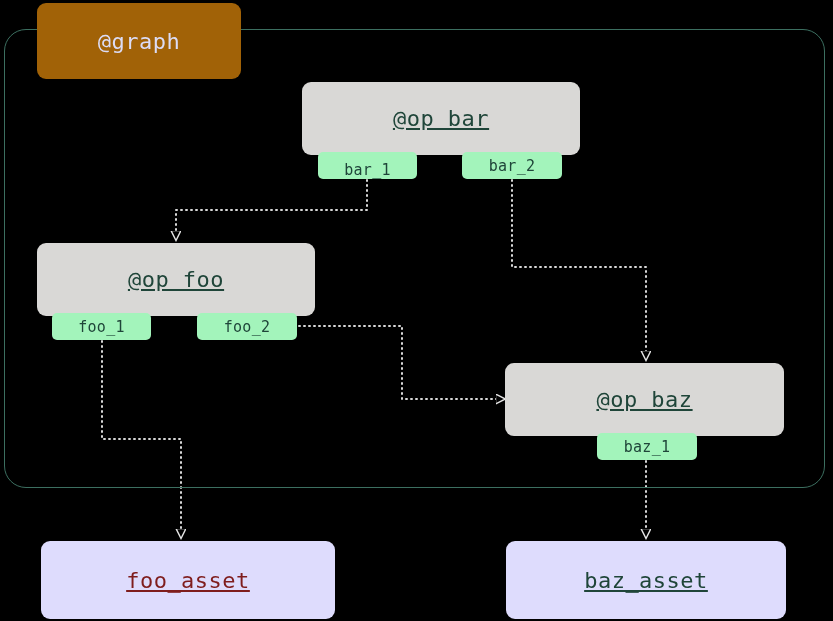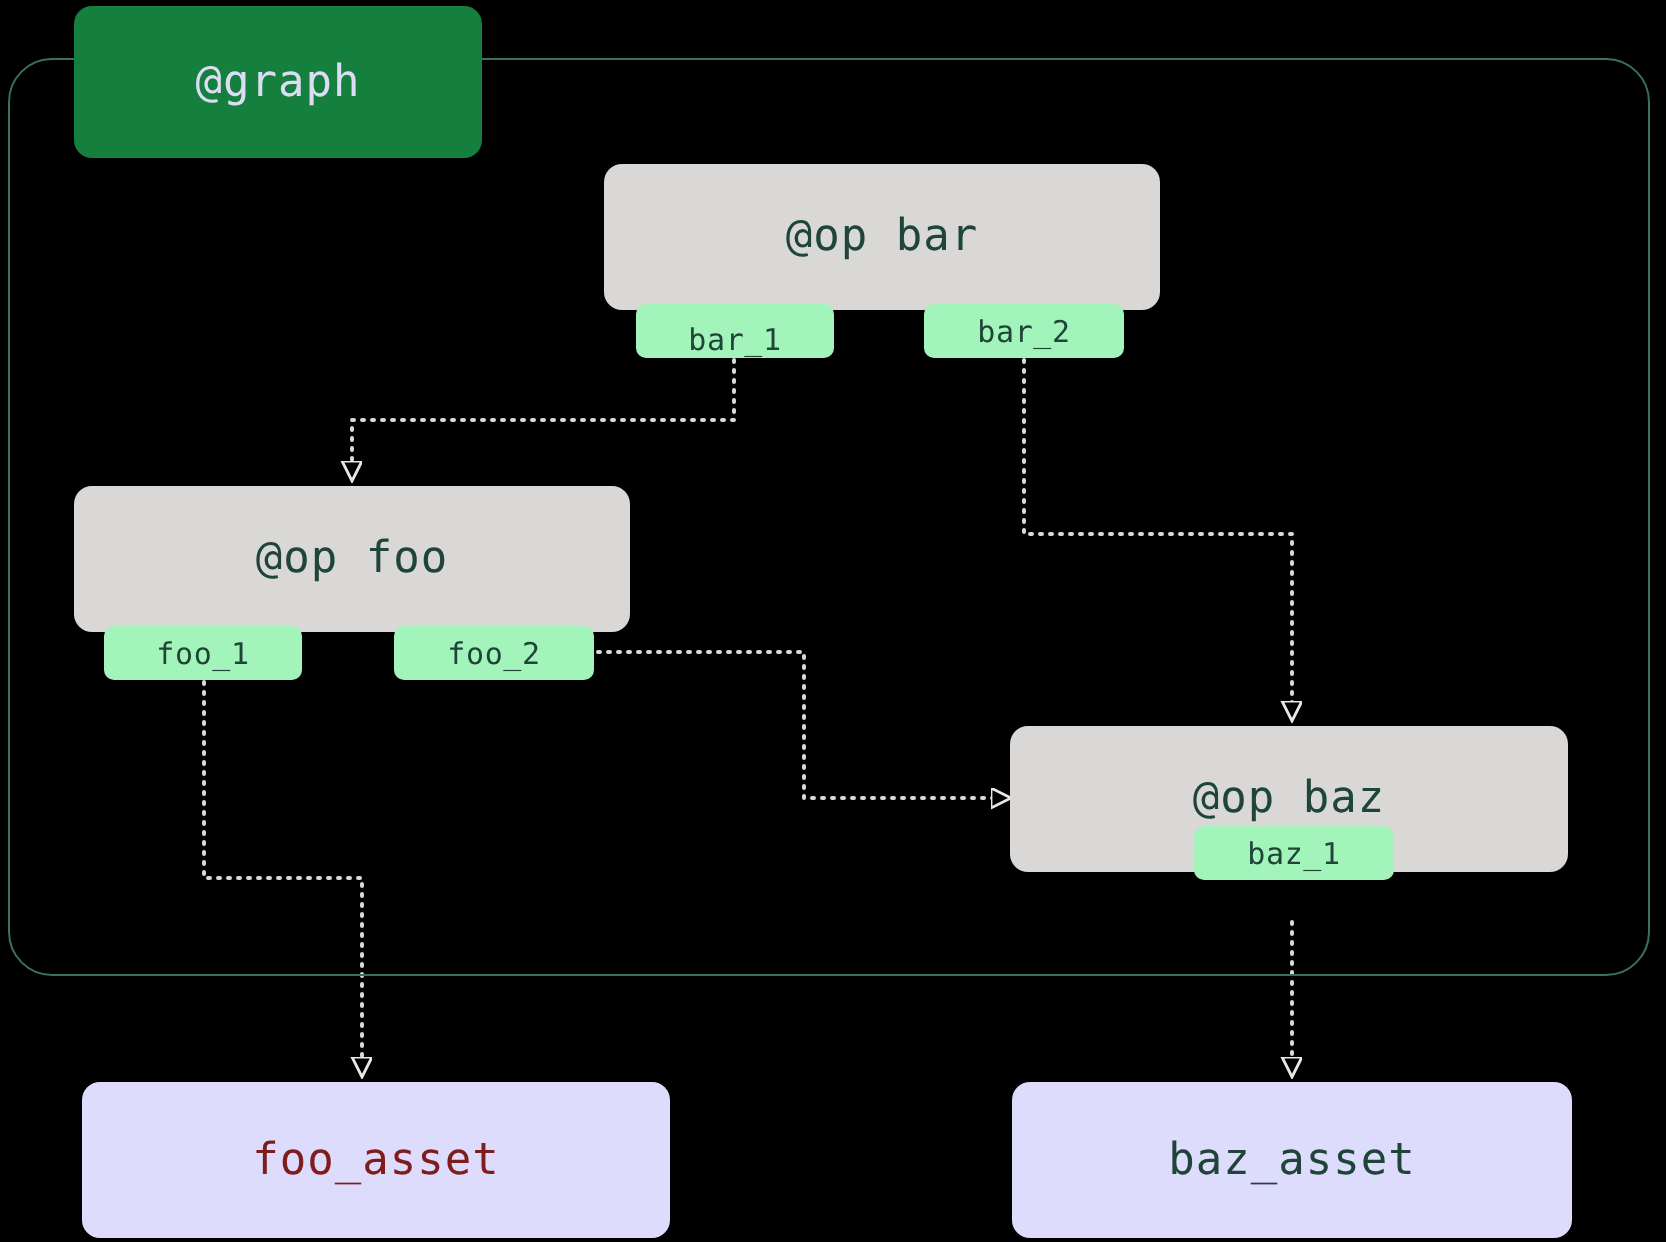--- a/index.html
+++ b/index.html
@@ -2,21 +2,21 @@
 <html><head>
 <meta charset="utf-8">
 <style>
   html,body{margin:0;padding:0;background:#000;}
   body{width:833px;height:621px;overflow:hidden;
        font-family:"DejaVu Sans Mono","Liberation Mono",monospace;}
   #stage{position:relative;width:833px;height:621px;background:#000;}
   svg#wires{position:absolute;left:0;top:0;width:833px;height:621px;pointer-events:none;}
 
   .node{position:absolute;box-sizing:border-box;display:flex;align-items:center;
-        justify-content:center;border-radius:9px;}
+        justify-content:center;border-radius:9px;text-decoration:underline;}
   .op-node{background:#d9d8d6;color:#1f4539;font-size:22px;letter-spacing:.5px;}
   .asset-node{background:#dedcfd;color:#1f4539;font-size:22px;letter-spacing:.5px;}
   .graph-tab{position:absolute;box-sizing:border-box;display:flex;align-items:center;
         justify-content:center;border-radius:9px;background:#2a4d43;color:#dcdcf5;
         font-size:22px;letter-spacing:.5px;z-index:6;}
   .port{position:absolute;box-sizing:border-box;display:flex;align-items:center;
         justify-content:center;border-radius:5px;background:#a3f4bb;color:#1f4539;
         font-size:15px;letter-spacing:.3px;z-index:5;}
   .sub-border{position:absolute;box-sizing:border-box;border:1.6px solid #3c6f60;
         border-radius:22px;z-index:1;background:transparent;}
@@ -67,20 +67,20 @@
       </div>
       <div class="port" style="left: 462px; top: 152px; width: 100px; height: 27px; background: rgb(163, 244, 187);">
         <span>bar_2</span>
       </div>
       <div class="port" style="left: 52px; top: 313px; width: 99px; height: 27px; background: rgb(163, 244, 187);">
         <span>foo_1</span>
       </div>
       <div class="port" style="left: 197px; top: 313px; width: 100px; height: 27px; background: rgb(163, 244, 187);">
         <span>foo_2</span>
       </div>
-      <div class="port" style="left: 597px; top: 413px; width: 100px; height: 27px; background: rgb(163, 244, 187);">
+      <div class="port" style="left: 597px; top: 433px; width: 100px; height: 27px; background: rgb(163, 244, 187);">
         <span>baz_1</span>
       </div>
     </div>
 
-  <div class="graph-tab" id="graph-tab" style="left: 37px; top: 3px; width: 204px; height: 76px; background: #15803d; color: rgb(220, 220, 245);">@graph</div>
+  <div class="graph-tab" id="graph-tab" style="left: 37px; top: 3px; width: 204px; height: 76px; background: #a16207; color: rgb(220, 220, 245);">@graph</div>
 
 </div>
 
 </body></html>

